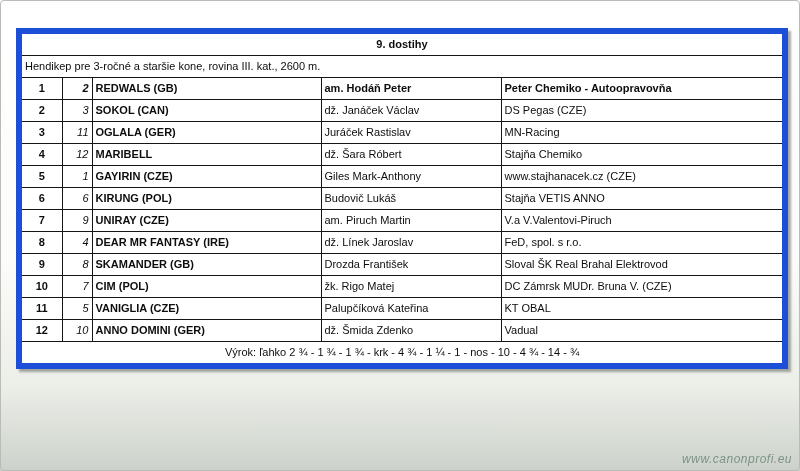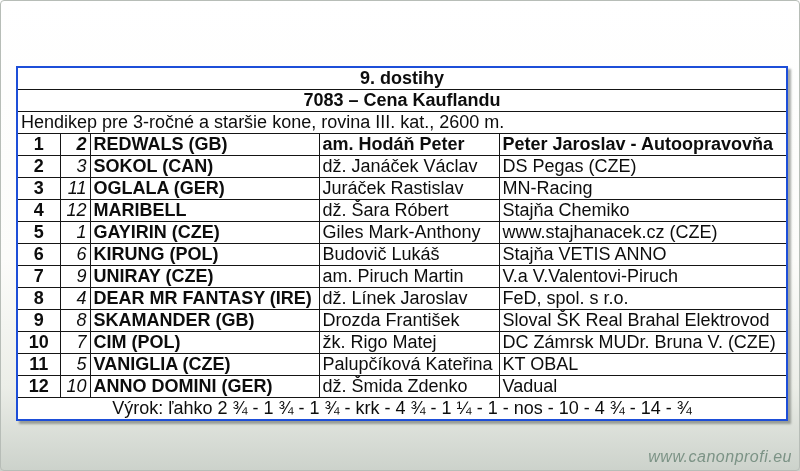--- a/index.html
+++ b/index.html
@@ -18,25 +18,24 @@
     position: absolute;
     left: 15px;
     top: 27px;
     width: 772px;
   }
   table.results {
     border-collapse: collapse;
     table-layout: fixed;
     width: 772px;
     background: #ffffff;
-    border: 2px solid #1d4ed8;
+    border: 6px solid #1d4ed8;
     box-shadow: 3px 3px 2px rgba(95,100,95,0.55);
-    font-size: 18px;
+    font-size: 11px;
     color: #0d0d0d;
-    margin-top: 38px;
   }
   table.results td {
     border: 1px solid #151515;
     height: 21px;
     line-height: 21px;
     padding: 0 3px;
     overflow: hidden;
     white-space: nowrap;
   }
   td.title { text-align: center; font-weight: bold; }
@@ -45,21 +44,21 @@
   td.num   { text-align: right; font-style: italic; }
   td.horse { font-weight: bold; }
   td.rider, td.owner { font-weight: normal; }
   tr.winner td { font-weight: bold; }
   td.verdict { text-align: center; }
   .watermark {
     position: absolute;
     right: 7px;
     bottom: 4px;
     font-style: italic;
-    font-size: 16px;
+    font-size: 12px;
     letter-spacing: 0.5px;
     color: #7c9386;
   }
 </style>
 </head>
 <body>
 
 <div class="sheet">
   <table class="results">
     <colgroup>
@@ -67,33 +66,30 @@
       <col style="width:30px">
       <col style="width:229px">
       <col style="width:180px">
       <col>
     </colgroup>
     <tbody>
       <tr>
         <td colspan="5" class="title">9. dostihy</td>
       </tr>
       <tr>
-        <td colspan="5" class="title">7083 – Cena Kauflandu</td>
-      </tr>
-      <tr>
         <td colspan="5" class="cond">Hendikep pre 3-ročné a staršie kone, rovina III. kat., 2600 m.</td>
       </tr>
     </tbody>
     <tbody>
         <tr class="winner">
     <td class="pos">1</td>
     <td class="num">2</td>
     <td class="horse">REDWALS (GB)</td>
     <td class="rider">am. Hodáň Peter</td>
-    <td class="owner">Peter Jaroslav - Autoopravovňa</td>
+    <td class="owner">Peter Chemiko - Autoopravovňa</td>
   </tr>
         <tr>
     <td class="pos">2</td>
     <td class="num">3</td>
     <td class="horse">SOKOL (CAN)</td>
     <td class="rider">dž. Janáček Václav</td>
     <td class="owner">DS Pegas (CZE)</td>
   </tr>
         <tr>
     <td class="pos">3</td>

